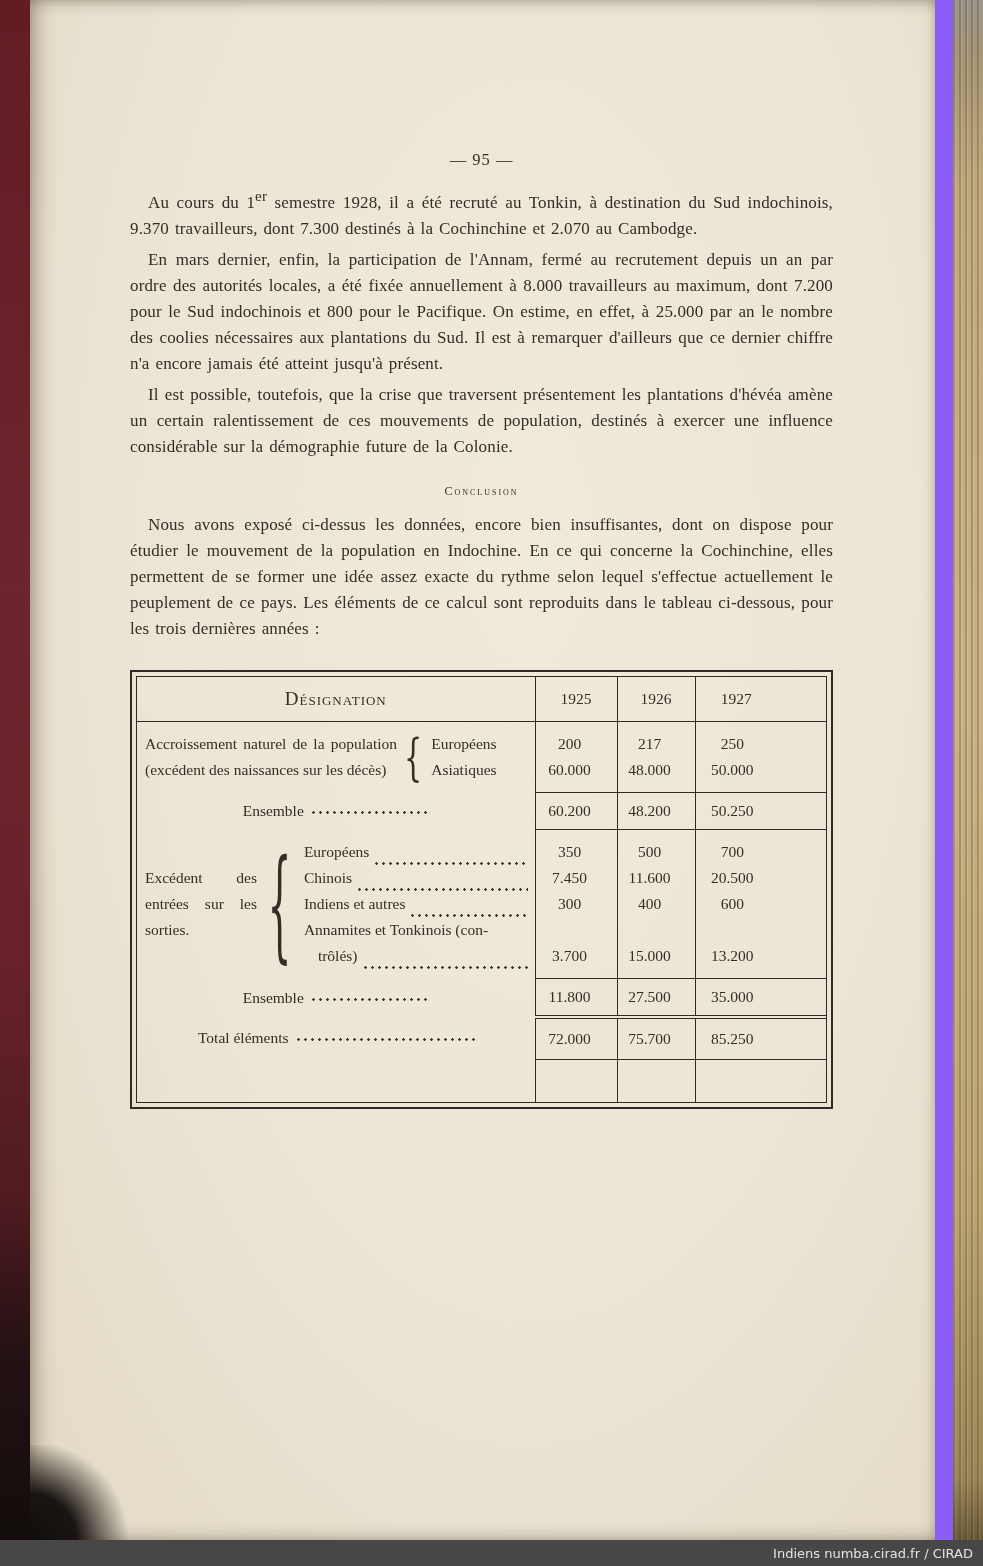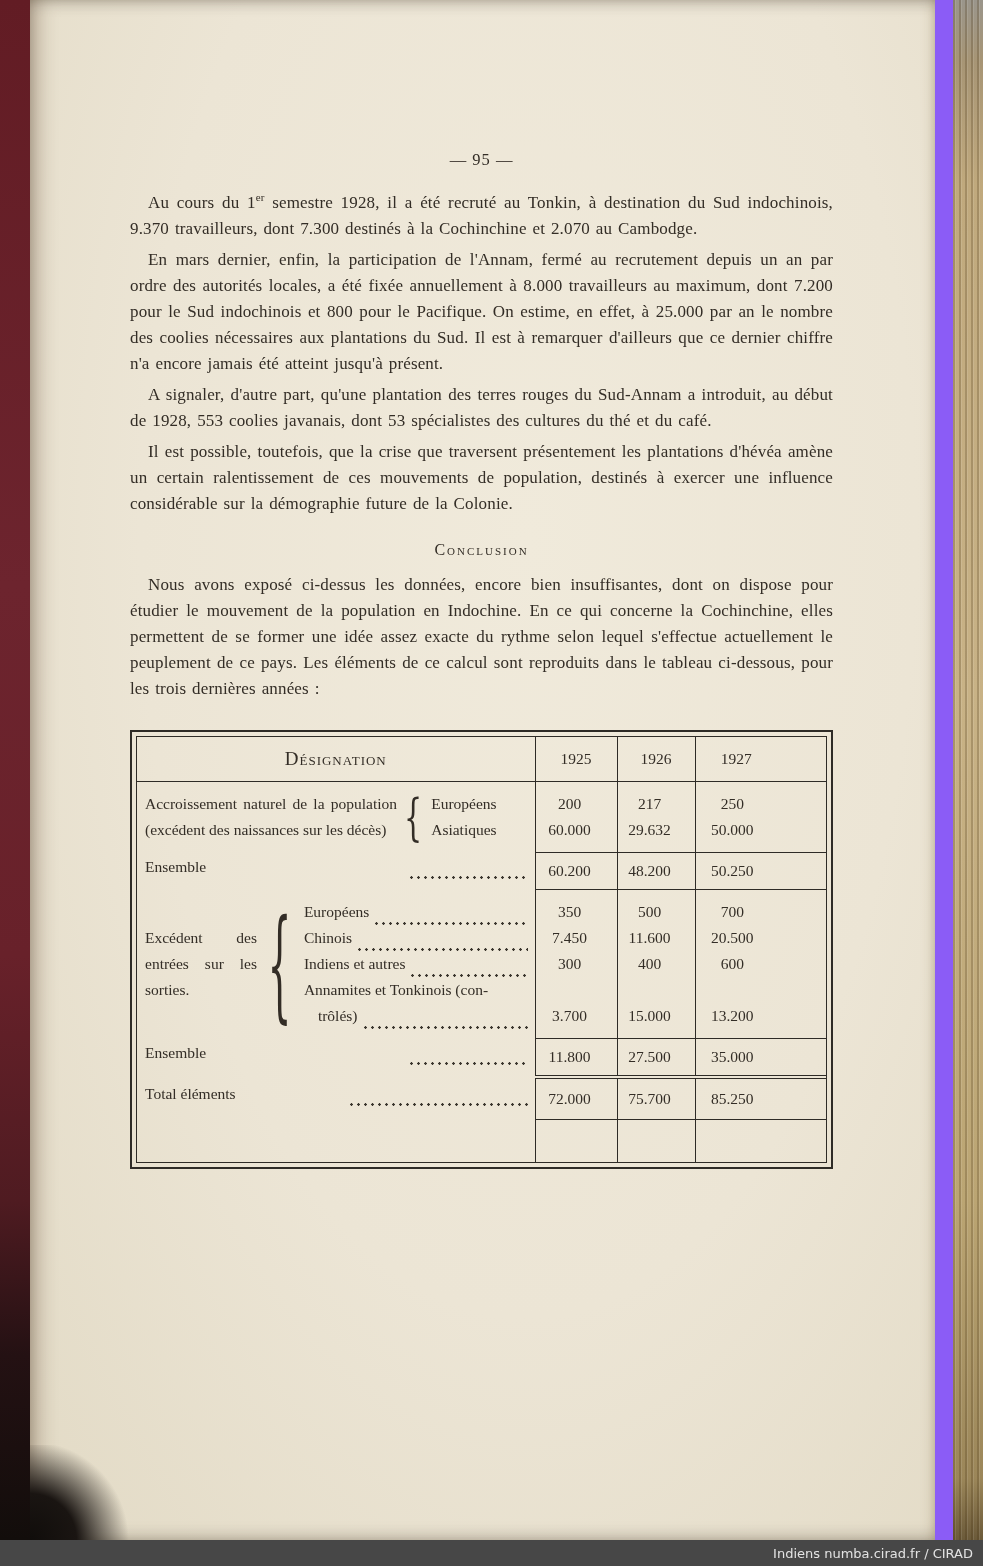--- a/index.html
+++ b/index.html
@@ -23,22 +23,22 @@
   .corner-shadow{position:absolute;left:30px;bottom:26px;width:110px;height:95px;
         background:radial-gradient(circle at 0% 100%,#100d0b 0%,#1a1512 32%,rgba(26,21,18,0) 68%);}
   .attribution-bar{position:absolute;left:0;bottom:0;width:983px;height:26px;background:#474747;
         display:flex;align-items:center;justify-content:flex-end;box-sizing:border-box;padding-right:10px;
         font-family:"DejaVu Sans","Liberation Sans",sans-serif;font-size:13px;color:#e3e3e3;}
 
   
   .pagenum{text-align:center;font-size:16.5px;letter-spacing:1px;margin:0 0 20px 0;}
   p.bodytext{font-size:17px;line-height:26px;text-align:justify;text-indent:18px;margin:0 0 5px 0;
              word-spacing:1.5px;letter-spacing:.15px;}
-  sup.sup{font-size:11px;line-height:0;}
-  .conclusion{font-variant:small-caps;text-align:center;font-size:16px;letter-spacing:2px;margin:24px 0 13px 0;}
+  sup.sup{font-size:15px;line-height:0;}
+  .conclusion{font-variant:small-caps;text-align:center;font-size:12px;letter-spacing:2px;margin:24px 0 13px 0;}
 
   
   .tbl-outer{margin-top:28px;border:2px solid #2e2b26;padding:4px;}
   .tbl-inner{border:1px solid #2e2b26;}
   table.stats{border-collapse:collapse;width:100%;font-size:15.5px;color:#332d26;table-layout:fixed;}
   col.c-des{width:398px;} col.c-n1{width:82px;} col.c-n2{width:78px;} col.c-n3{width:auto;}
   table.stats th{font-weight:normal;height:42px;vertical-align:middle;text-align:center;
                  border-bottom:1px solid #2e2b26;}
   th.h-des{font-variant:small-caps;font-size:19px;letter-spacing:1px;}
   th.h-n3{padding-right:50px;}
@@ -56,21 +56,21 @@
   .b5{font-size:58px;transform:scaleY(2.1) scaleX(.65);}
   .sublabels div,.stack div{line-height:26px;}
   .subl2{flex:1;min-width:0;}
   .subrow{display:flex;}
   .subrow .leader{flex:1;margin:0 6px;}
   .subrow.cont{padding-left:14px;}
   .leader{height:3px;align-self:flex-end;margin-bottom:6px;
           background-image:radial-gradient(circle at 1.5px 1.5px,#3a352d 1px,transparent 1.5px);
           background-size:7px 3px;background-repeat:repeat-x;}
   tr.sum td{height:34px;vertical-align:middle;}
-  .sumflex{display:flex;justify-content:center;padding-right:6px;flex-direction:column;}
+  .sumflex{display:flex;justify-content:center;padding-right:6px;}
   .sumflex .leader{flex:none;width:118px;margin-left:8px;}
   tr.total .sumflex .leader{width:178px;}
   tr.ens1 td.num{border-top:1px solid #2e2b26;border-bottom:1px solid #2e2b26;}
   tr.ens2 td.num{border-top:1px solid #2e2b26;border-bottom:4px double #2e2b26;}
   tr.total td.num{border-bottom:1px solid #2e2b26;height:38px;}
   tr.spacer td{height:40px;}
   .blank{height:26px;}
 </style>
 </head>
 <body>
@@ -80,21 +80,20 @@
   <div class="spine"></div>
   <div class="page-edges"></div>
 
   <div class="page">
 
     <div class="pagenum">— 95 —</div>
 
     <p class="bodytext"><span>Au cours du 1</span><sup class="sup">er</sup><span> semestre 1928, il a été recruté au Tonkin, à destination du Sud indochinois, 9.370 travailleurs, dont 7.300 destinés à la Cochinchine et 2.070 au Cambodge.</span></p>
 
     <p class="bodytext">En mars dernier, enfin, la participation de l'Annam, fermé au recrutement depuis un an par ordre des autorités locales, a été fixée annuellement à 8.000 travailleurs au maximum, dont 7.200 pour le Sud indochinois et 800 pour le Pacifique. On estime, en effet, à 25.000 par an le nombre des coolies nécessaires aux plantations du Sud. Il est à remarquer d'ailleurs que ce dernier chiffre n'a encore jamais été atteint jusqu'à présent.</p>
-    <p class="bodytext">A signaler, d'autre part, qu'une plantation des terres rouges du Sud-Annam a introduit, au début de 1928, 553 coolies javanais, dont 53 spécialistes des cultures du thé et du café.</p>
     <p class="bodytext">Il est possible, toutefois, que la crise que traversent présentement les plantations d'hévéa amène un certain ralentissement de ces mouvements de population, destinés à exercer une influence considérable sur la démographie future de la Colonie.</p>
 
     <div class="conclusion">Conclusion</div>
 
     <p class="bodytext">Nous avons exposé ci-dessus les données, encore bien insuffisantes, dont on dispose pour étudier le mouvement de la population en Indochine. En ce qui concerne la Cochinchine, elles permettent de se former une idée assez exacte du rythme selon lequel s'effectue actuellement le peuplement de ce pays. Les éléments de ce calcul sont reproduits dans le tableau ci-dessous, pour les trois dernières années :</p>
 
     <div class="tbl-outer">
       <div class="tbl-inner">
         <table class="stats">
           <colgroup>
@@ -126,21 +125,21 @@
               </td>
               <td class="num">
                 <div class="stack">
                   <div>200</div>
                   <div>60.000</div>
                 </div>
               </td>
               <td class="num">
                 <div class="stack">
                   <div>217</div>
-                  <div>29.632</div>
+                  <div>48.000</div>
                 </div>
               </td>
               <td class="num n3">
                 <div class="stack">
                   <div>250</div>
                   <div>50.000</div>
                 </div>
               </td>
             </tr>
 

